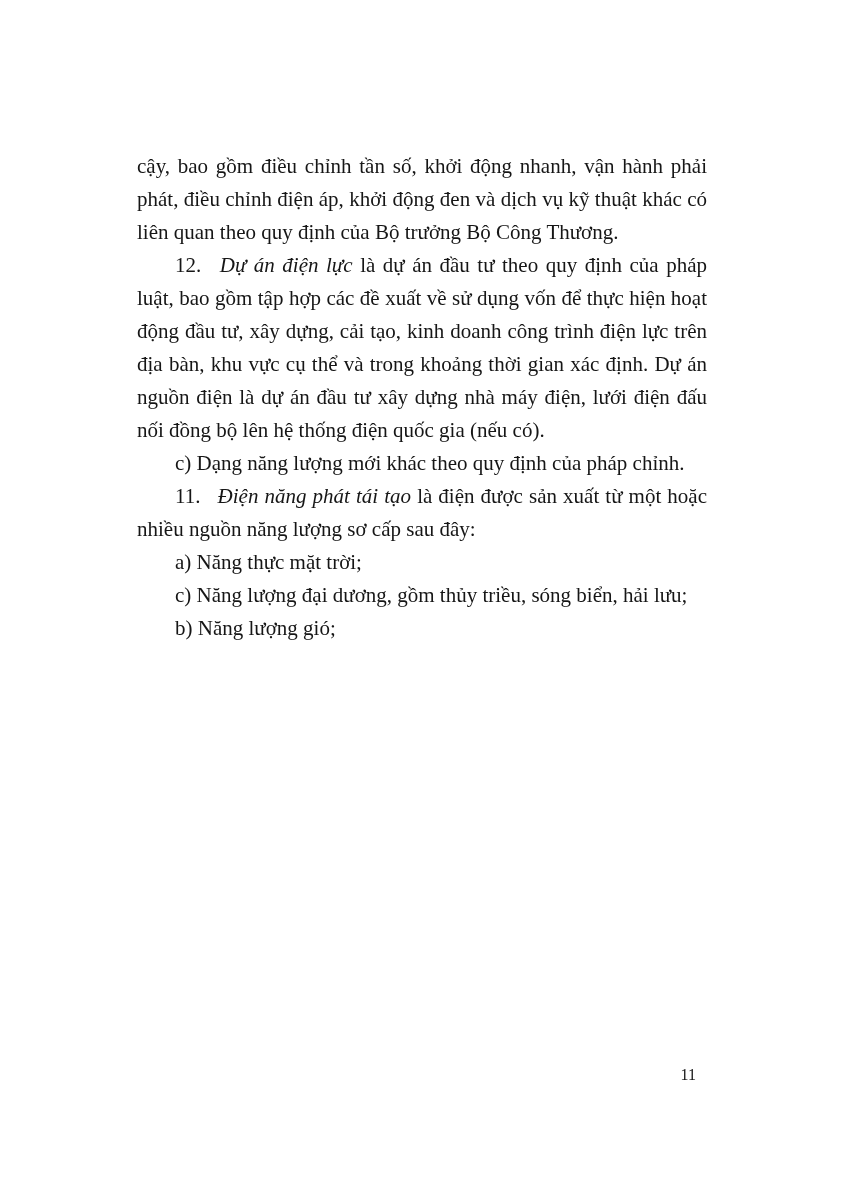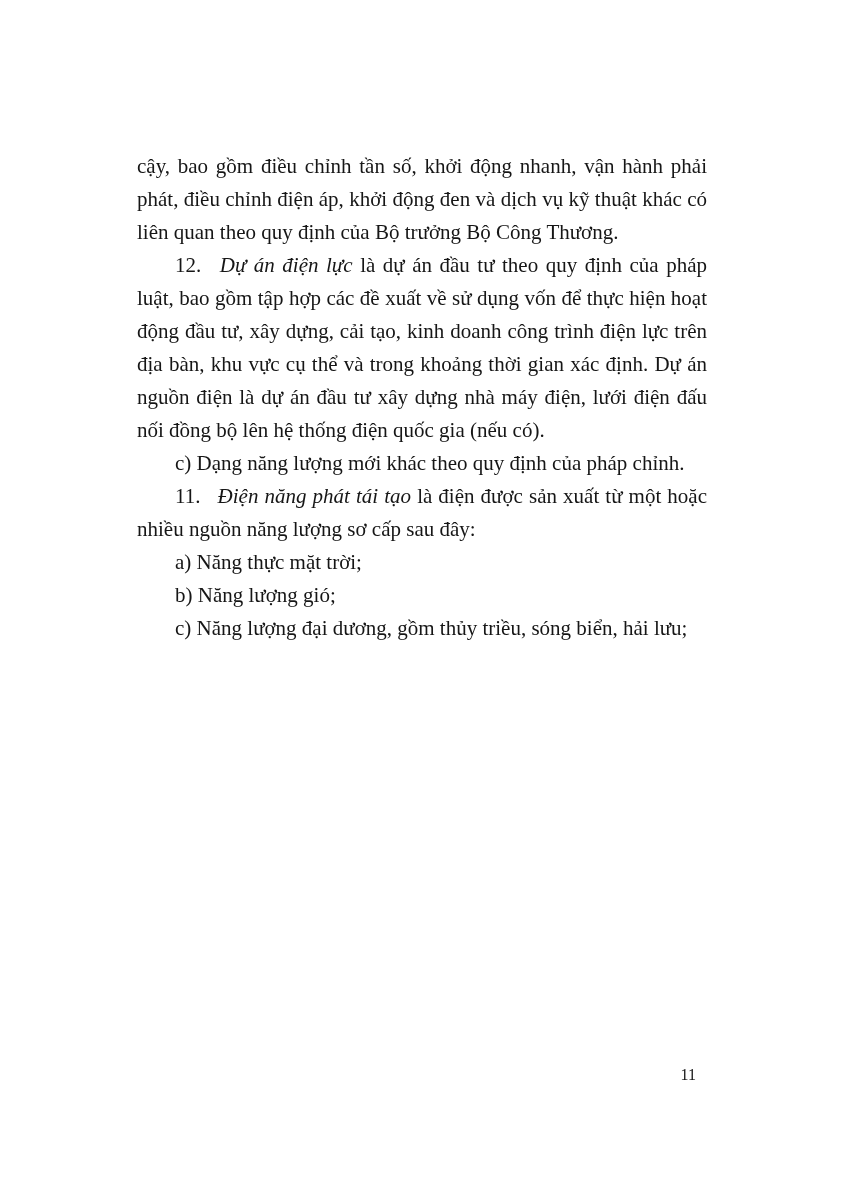--- a/index.html
+++ b/index.html
@@ -58,17 +58,17 @@
 </head>
 <body>
 
 <div class="page">
   <div class="text-block">
       <p class="body-par"><span>cậy, bao gồm điều chỉnh tần số, khởi động nhanh, vận hành phải phát, điều chỉnh điện áp, khởi động đen và dịch vụ kỹ thuật khác có liên quan theo quy định của Bộ trưởng Bộ Công Thương.</span></p>
       <p class="body-par indent"><span>12. </span><span class="italic">Dự án điện lực</span><span> là dự án đầu tư theo quy định của pháp luật, bao gồm tập hợp các đề xuất về sử dụng vốn để thực hiện hoạt động đầu tư, xây dựng, cải tạo, kinh doanh công trình điện lực trên địa bàn, khu vực cụ thể và trong khoảng thời gian xác định. Dự án nguồn điện là dự án đầu tư xây dựng nhà máy điện, lưới điện đấu nối đồng bộ lên hệ thống điện quốc gia (nếu có).</span></p>
       <p class="body-par indent"><span>c) Dạng năng lượng mới khác theo quy định của pháp chỉnh.</span></p>
       <p class="body-par indent"><span>11. </span><span class="italic">Điện năng phát tái tạo</span><span> là điện được sản xuất từ một hoặc nhiều nguồn năng lượng sơ cấp sau đây:</span></p>
       <p class="body-par indent"><span>a) Năng thực mặt trời;</span></p>
+      <p class="body-par indent"><span>c) Năng lượng đại dương, gồm thủy triều, sóng biển, hải lưu;</span></p>
       <p class="body-par indent"><span>b) Năng lượng gió;</span></p>
-      <p class="body-par indent"><span>c) Năng lượng đại dương, gồm thủy triều, sóng biển, hải lưu;</span></p>
     </div>
   <div class="page-number">11</div>
 </div>
 
 </body></html>

